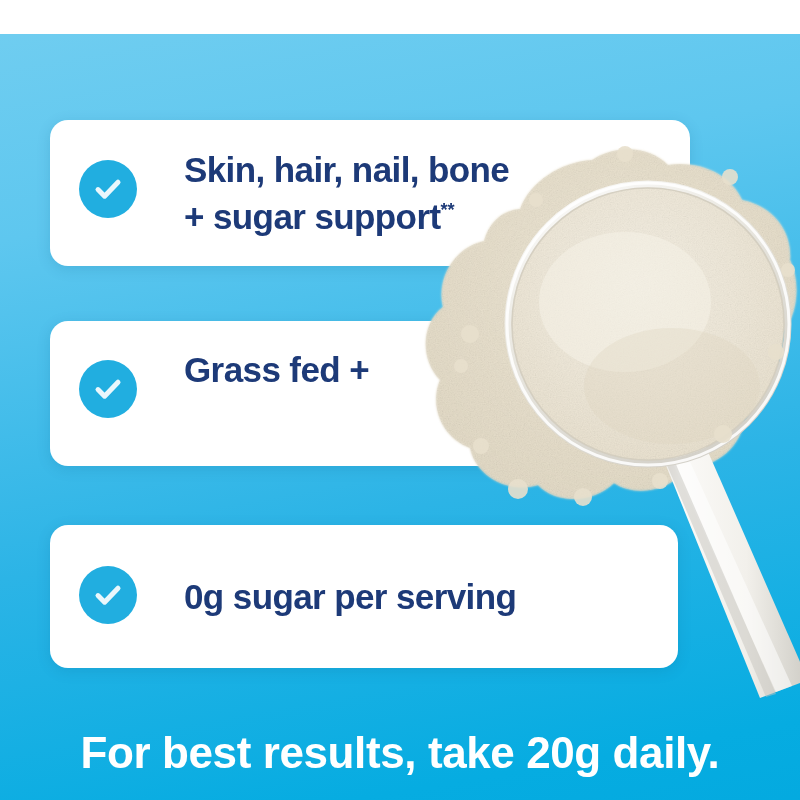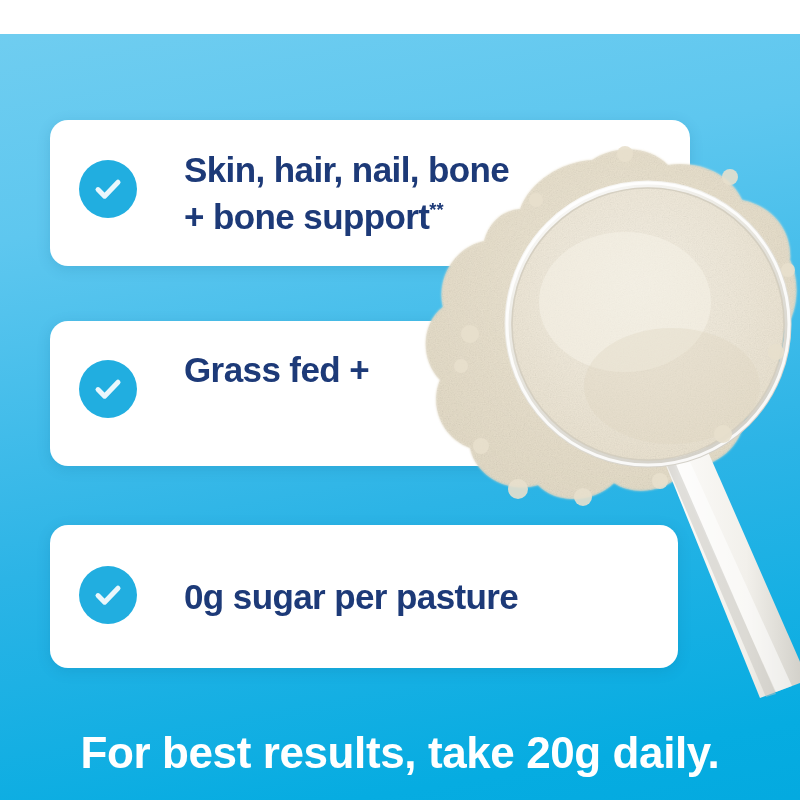--- a/index.html
+++ b/index.html
@@ -101,21 +101,21 @@
 <body>
 
 <div id="stage">
 
   <div class="card card-1">
     <div class="check-circle">
       <svg width="34" height="34" viewBox="0 0 34 34" aria-hidden="true">
         <path d="M7 17.6 L13.6 24.2 L27 10.2" fill="none" stroke="#eaf7fc" stroke-width="5" stroke-linecap="round" stroke-linejoin="round"></path>
       </svg>
     </div>
-    <div class="card-text"><span>Skin, hair, nail, bone</span><br><span>+ bone support</span><sup>**</sup></div>
+    <div class="card-text"><span>Skin, hair, nail, bone</span><br><span>+ sugar support</span><sup>**</sup></div>
   </div>
 
   <div class="card card-2">
     <div class="check-circle">
       <svg width="34" height="34" viewBox="0 0 34 34" aria-hidden="true">
         <path d="M7 17.6 L13.6 24.2 L27 10.2" fill="none" stroke="#eaf7fc" stroke-width="5" stroke-linecap="round" stroke-linejoin="round"></path>
       </svg>
     </div>
     <div class="card-text"><span>Grass fed +</span><br></div>
   </div>
@@ -229,18 +229,18 @@
       </g>
     </svg>
   </div>
 
   <div class="card card-3 front">
     <div class="check-circle">
       <svg width="34" height="34" viewBox="0 0 34 34" aria-hidden="true">
         <path d="M7 17.6 L13.6 24.2 L27 10.2" fill="none" stroke="#eaf7fc" stroke-width="5" stroke-linecap="round" stroke-linejoin="round"></path>
       </svg>
     </div>
-    <div class="card-text">0g sugar per pasture</div>
+    <div class="card-text">0g sugar per serving</div>
   </div>
 
   <div class="footer-note">For best results, take 20g daily.</div>
 
 </div>
 
 </body></html>

